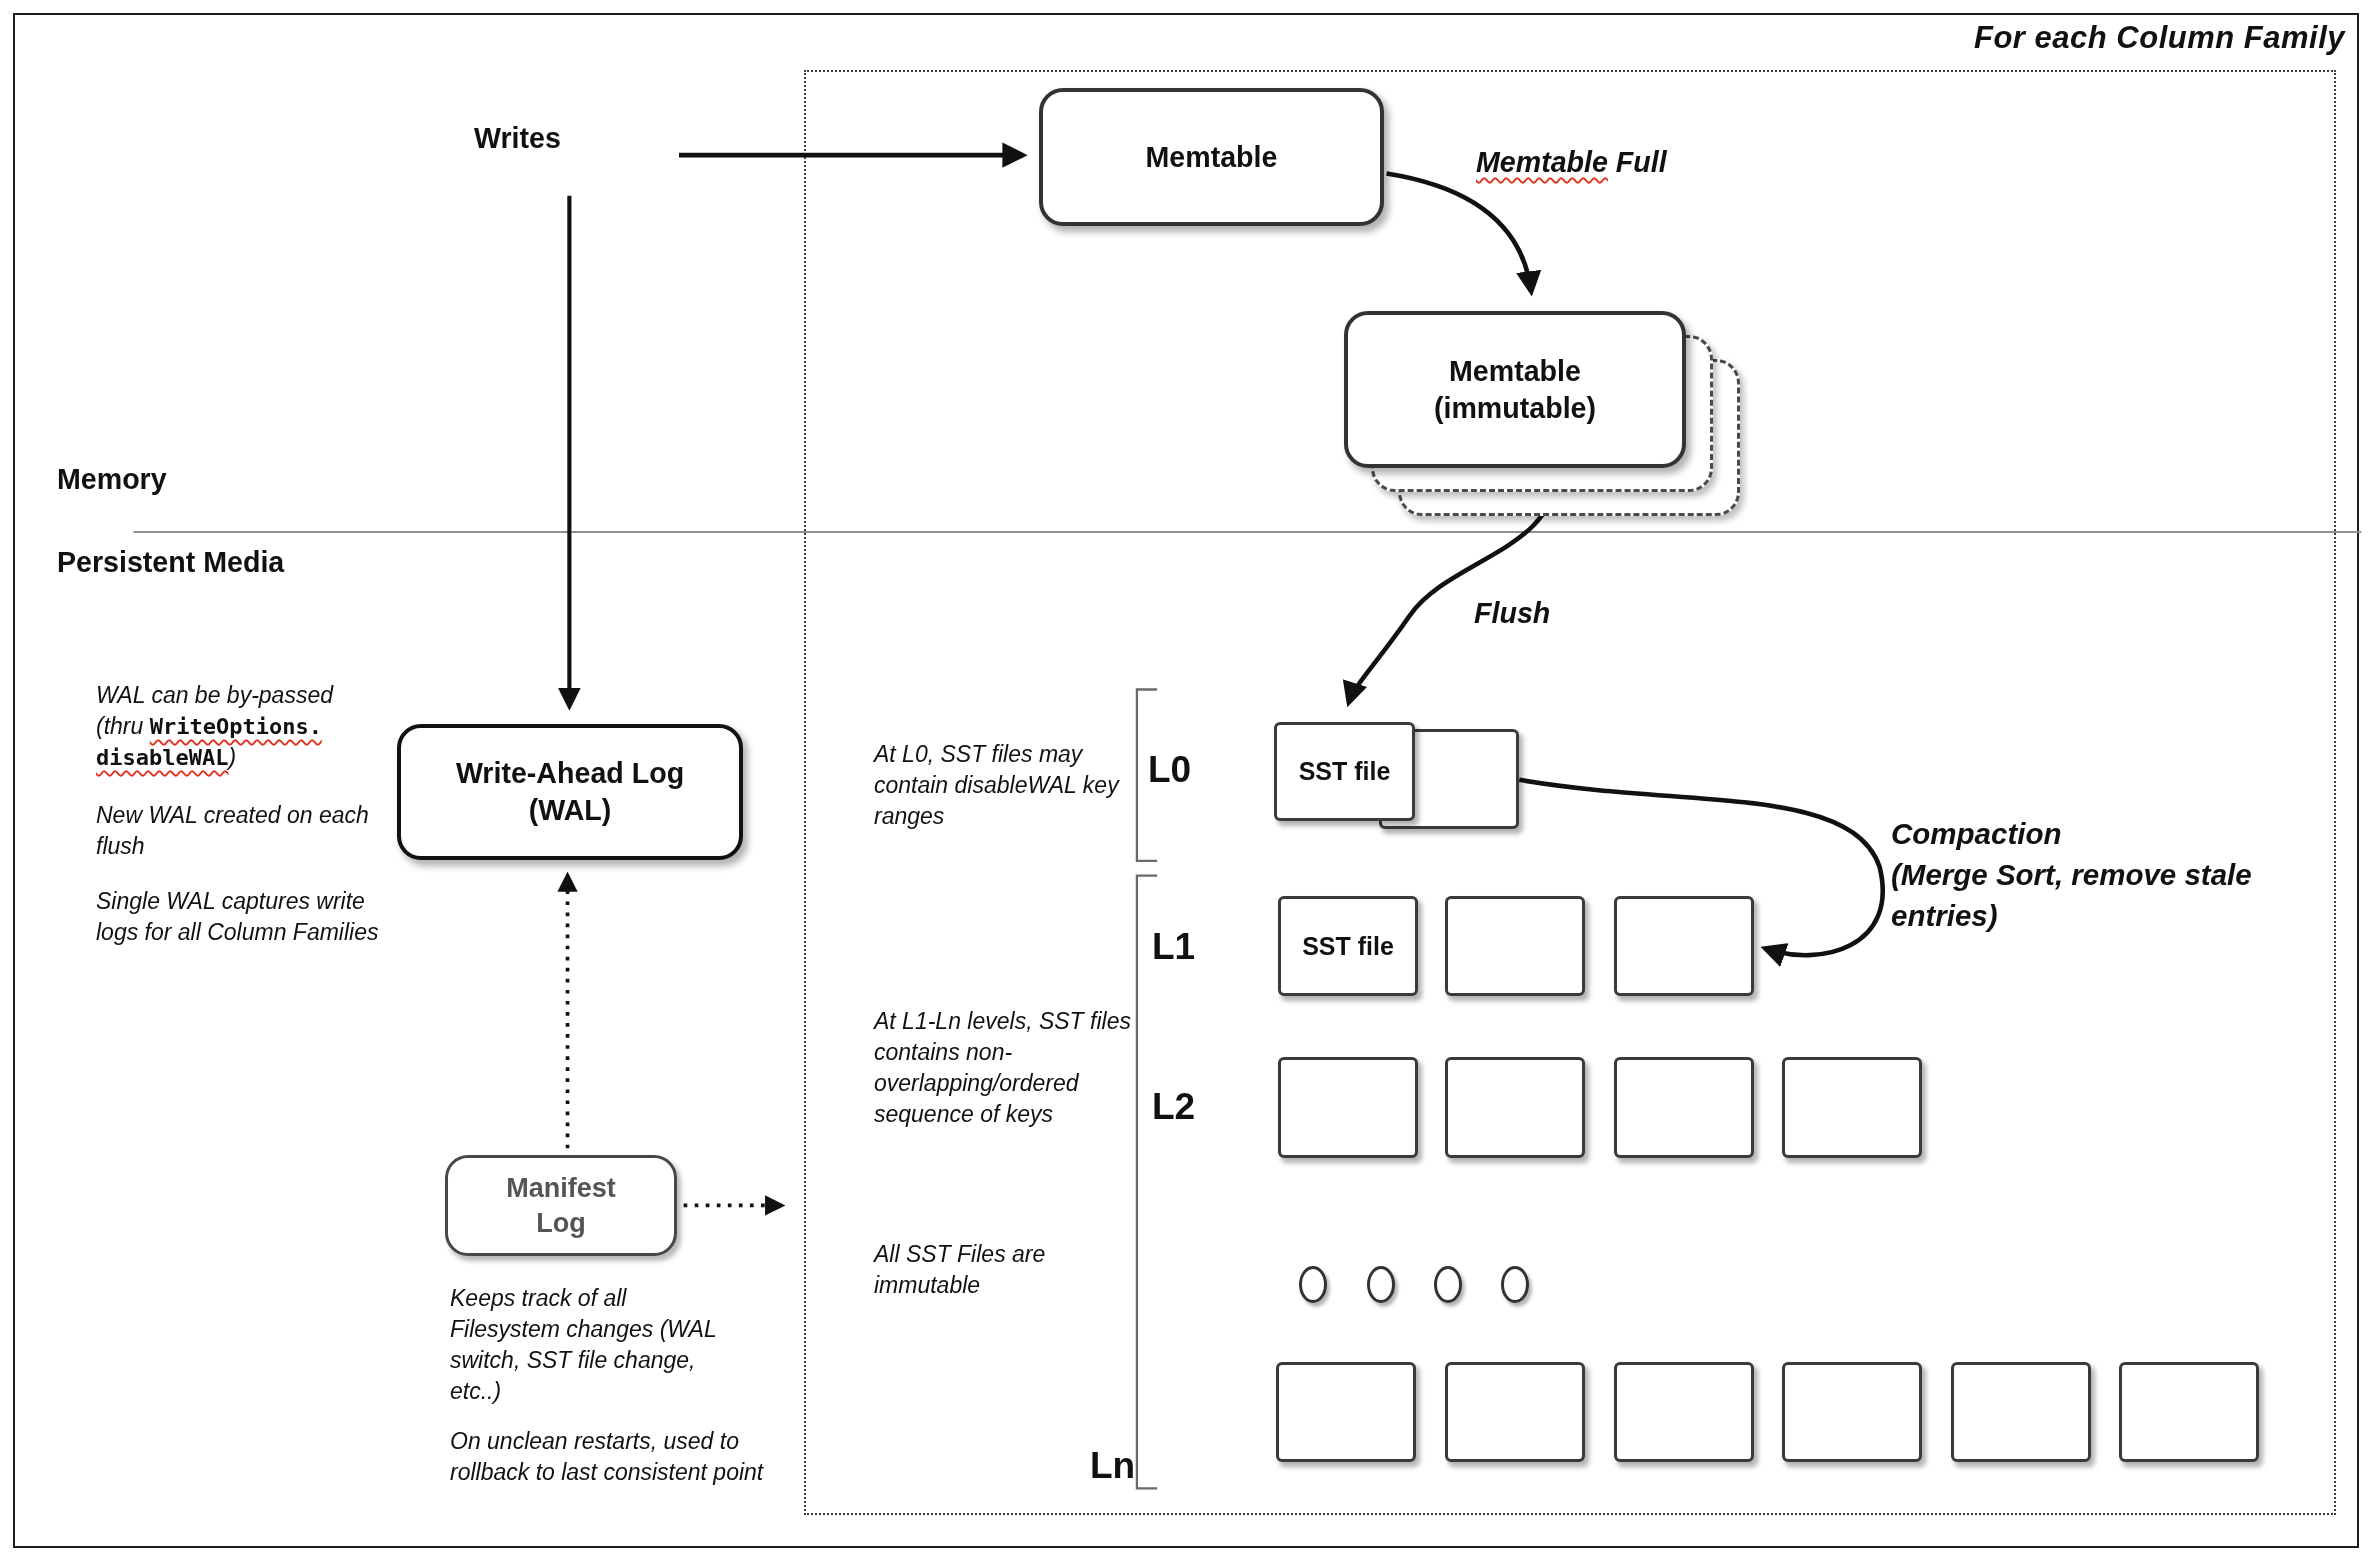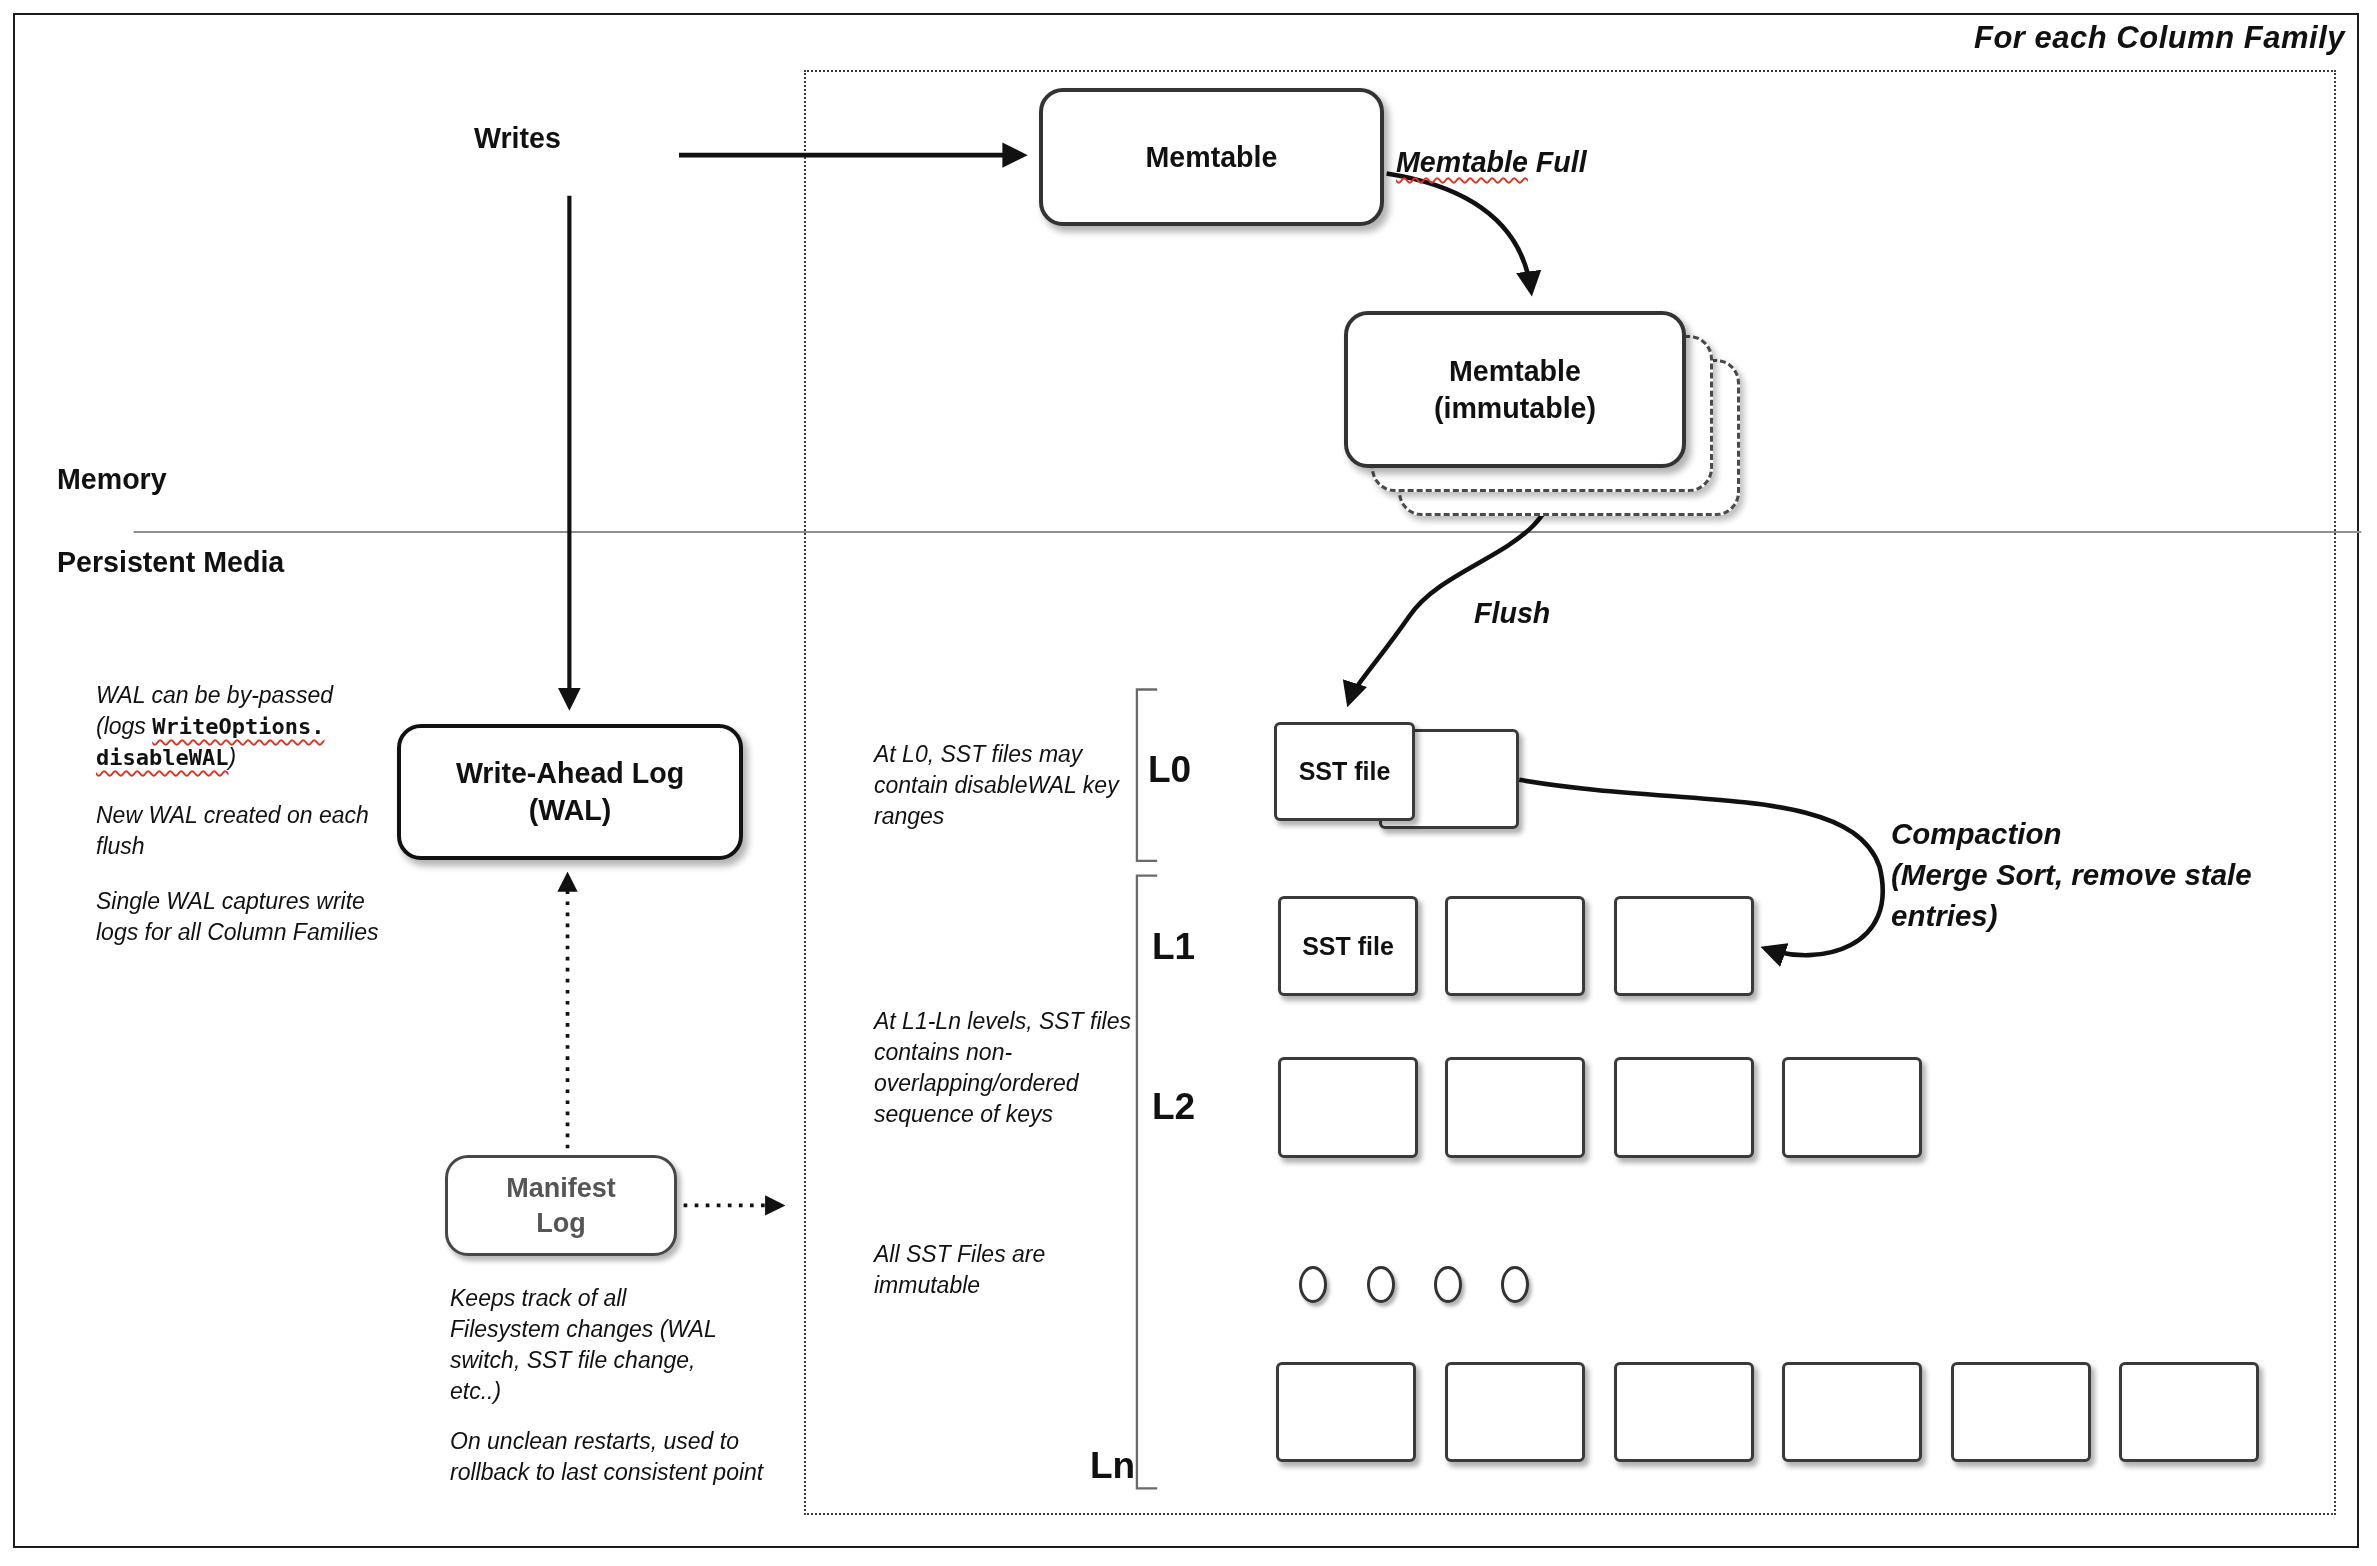--- a/index.html
+++ b/index.html
@@ -77,41 +77,41 @@
   </svg>
 
   <div class="plain-label" style="left:474px;top:122px;">Writes</div>
   <div class="plain-label" style="left:57px;top:463px;">Memory</div>
   <div class="plain-label" style="left:57px;top:546px;">Persistent Media</div>
 
   <div class="box" style="left:1039px;top:88px;width:345px;height:138px;">
     <span>Memtable</span>
   </div>
 
-  <div class="itlabel" style="left:1396px;top:146px;">
+  <div class="itlabel" style="left:1476px;top:146px;">
     <span class="squiggle">Memtable</span><span> Full</span>
   </div>
 
   <div class="ghost" style="left:1398px;top:359px;width:342px;height:157px;"></div>
   <div class="ghost" style="left:1371px;top:335px;width:342px;height:157px;"></div>
   <div class="box" style="left:1344px;top:311px;width:342px;height:157px;">
     <span>Memtable</span>
     <span>(immutable)</span>
   </div>
 
   <div class="itlabel" style="left:1474px;top:597px;">Flush</div>
 
   <div class="box" style="left:397px;top:724px;width:346px;height:136px;border-color:#111;">
     <span>Write-Ahead Log</span>
     <span>(WAL)</span>
   </div>
 
   <div class="note" style="left:96px;top:680px;width:332px;">
     <span>WAL can be by-passed</span><br>
-    <span>(logs </span><span class="mono squiggle">WriteOptions.</span><br>
+    <span>(thru </span><span class="mono squiggle">WriteOptions.</span><br>
     <span class="mono squiggle">disableWAL</span><span>)</span>
   </div>
   <div class="note" style="left:96px;top:800px;width:276px;">New WAL created on each flush</div>
   <div class="note" style="left:96px;top:886px;width:290px;">Single WAL captures write logs for all Column Families</div>
 
   <div class="manifest-box" style="left:445px;top:1155px;width:232px;height:101px;border-radius:23px;">
     <span>Manifest</span>
     <span>Log</span>
   </div>
   <div class="note" style="left:450px;top:1283px;width:281px;">Keeps track of all Filesystem changes (WAL switch, SST file change, etc..)</div>

